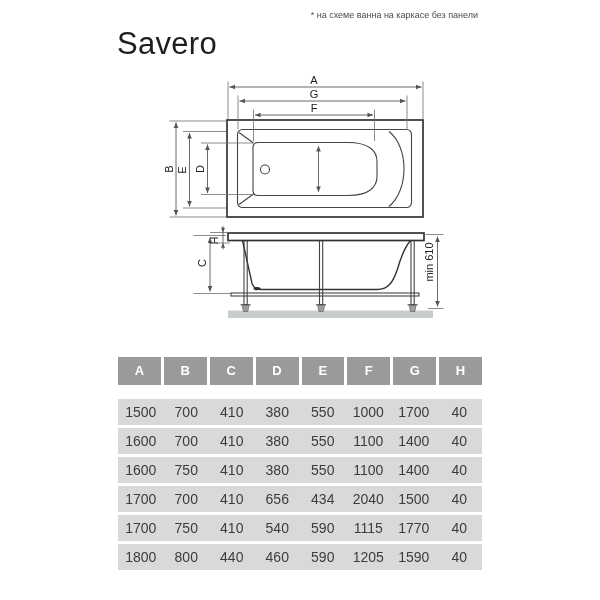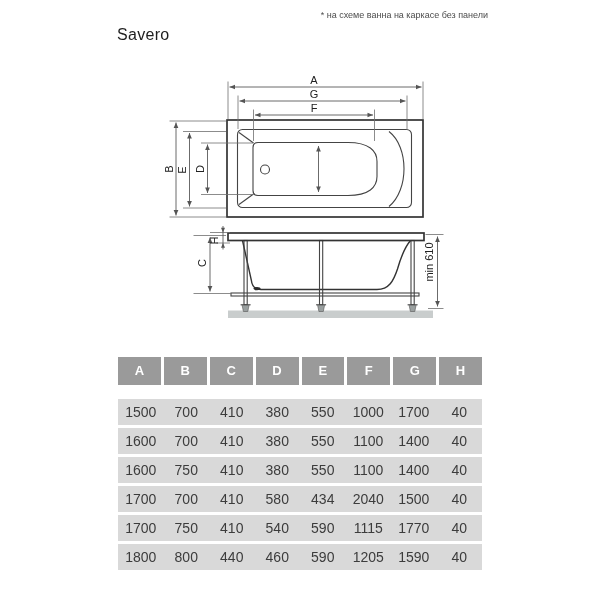--- a/index.html
+++ b/index.html
@@ -2,25 +2,25 @@
 <html style="--header-bg: #9a9a9a; --header-text: #ffffff; --row-bg: #d9d9d9;"><head>
 <meta charset="utf-8">
 <style>
   html,body{margin:0;padding:0;}
   body{
     width:600px;height:600px;background:#ffffff;position:relative;overflow:hidden;
     font-family:"Liberation Sans", sans-serif;
   }
   .note{
     position:absolute;top:10px;left:0;width:478px;text-align:right;
-    font-size:9px;color:#4d4d4d;margin-left:10px;
+    font-size:9px;color:#4d4d4d;
   }
   .title{
     position:absolute;left:117px;top:26px;
-    font-size:16px;color:#1e1e1e;letter-spacing:0.3px;
+    font-size:31px;color:#1e1e1e;letter-spacing:0.3px;
   }
   svg.drawing{position:absolute;left:150px;top:62px;}
   svg .main{stroke:#333;stroke-width:1.7;fill:none;}
   svg .main2{stroke:#333;stroke-width:1.4;fill:none;}
   svg .thin{stroke:#444;stroke-width:1.1;fill:none;}
   svg .dim{stroke:#5a5a5a;stroke-width:0.9;fill:none;}
   svg .ext{stroke:#6e6e6e;stroke-width:0.8;fill:none;}
   svg .dlabel{font-size:11px;fill:#222;font-family:"Liberation Sans",sans-serif;}
   .spec-table{position:absolute;left:118px;top:357px;width:364px;}
   .thead{display:grid;grid-template-columns:repeat(8,1fr);column-gap:3px;}
@@ -173,21 +173,21 @@
         <div class="tcell">380</div>
         <div class="tcell">550</div>
         <div class="tcell">1100</div>
         <div class="tcell">1400</div>
         <div class="tcell">40</div>
       </div>
       <div class="trow">
         <div class="tcell">1700</div>
         <div class="tcell">700</div>
         <div class="tcell">410</div>
-        <div class="tcell">580</div>
+        <div class="tcell">656</div>
         <div class="tcell">434</div>
         <div class="tcell">2040</div>
         <div class="tcell">1500</div>
         <div class="tcell">40</div>
       </div>
       <div class="trow">
         <div class="tcell">1700</div>
         <div class="tcell">750</div>
         <div class="tcell">410</div>
         <div class="tcell">540</div>

